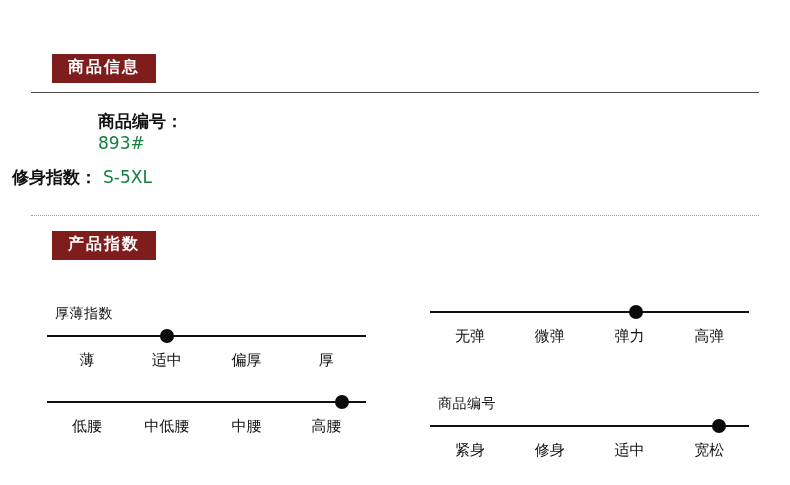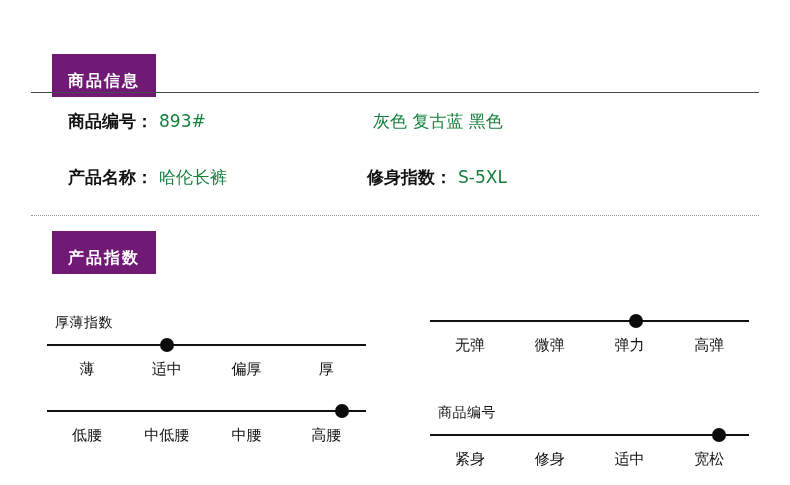--- a/index.html
+++ b/index.html
@@ -19,26 +19,26 @@
   .page {
     position: relative;
     width: 790px;
     height: 485px;
     box-sizing: border-box;
   }
 
   
   .badge {
     display: inline-block;
-    background: #701a75;
+    background: #7f1d1d;
     color: #ffffff;
     font-size: 16px;
     font-weight: 700;
     letter-spacing: 2px;
-    padding: 18px 16px 7px 16px;
+    padding: 4px 16px 7px 16px;
     line-height: 1.15;
     white-space: nowrap;
   }
 
   .badge-row {
     position: absolute;
     left: 52px;
   }
 
   #badge-info-row  { top: 54px; }
@@ -73,21 +73,21 @@
   .info-row {
     display: flex;
     height: 56px;
     align-items: flex-start;
   }
   .info-cell {
     display: flex;
     align-items: baseline;
     box-sizing: border-box;
   }
-  .info-cell.left  { width: 355px; padding-left: 68px; }
+  .info-cell.left  { width: 355px; padding-left: 92px; flex-direction: column; }
   .info-cell.right { width: 435px; padding-left: 12px; }
 
   .info-label {
     font-size: 17px;
     font-weight: 700;
     color: #111111;
     white-space: nowrap;
   }
   .info-value {
     font-size: 17px;
@@ -104,21 +104,20 @@
     top: 305px;
     width: 790px;
   }
   .index-row {
     display: flex;
     height: 90px;
   }
   .index-cell {
     box-sizing: border-box;
     width: 395px;
-    margin-top: 9px;
   }
   .index-cell.col-left  { padding-left: 47px; }
   .index-cell.col-right { padding-left: 430px; width: 395px; }
 
   .index-cell.col-right { padding-left: 0; }
   .index-cell-inner-right { margin-left: 35px; }
 
   .index-title {
     font-size: 14px;
     font-weight: 400;
@@ -177,29 +176,24 @@
   <div class="rule-solid" id="rule-under-info-badge"></div>
 
   <div class="info-grid">
 
     <div class="info-row">
       <div class="info-cell left">
         <span class="info-label">商品编号：</span>
         <span class="info-value">893#</span>
       </div>
       <div class="info-cell right">
-        <span class="info-value">灰色 复古蓝 黑色</span>
       </div>
     </div>
 
     <div class="info-row">
-      <div class="info-cell left">
-        <span class="info-label">产品名称：</span>
-        <span class="info-value">哈伦长裤</span>
-      </div>
       <div class="info-cell right">
         <span class="info-label">修身指数：</span>
         <span class="info-value">S-5XL</span>
       </div>
     </div>
 
   </div>
 
   <div class="rule-dotted" id="rule-under-info-block"></div>
 

